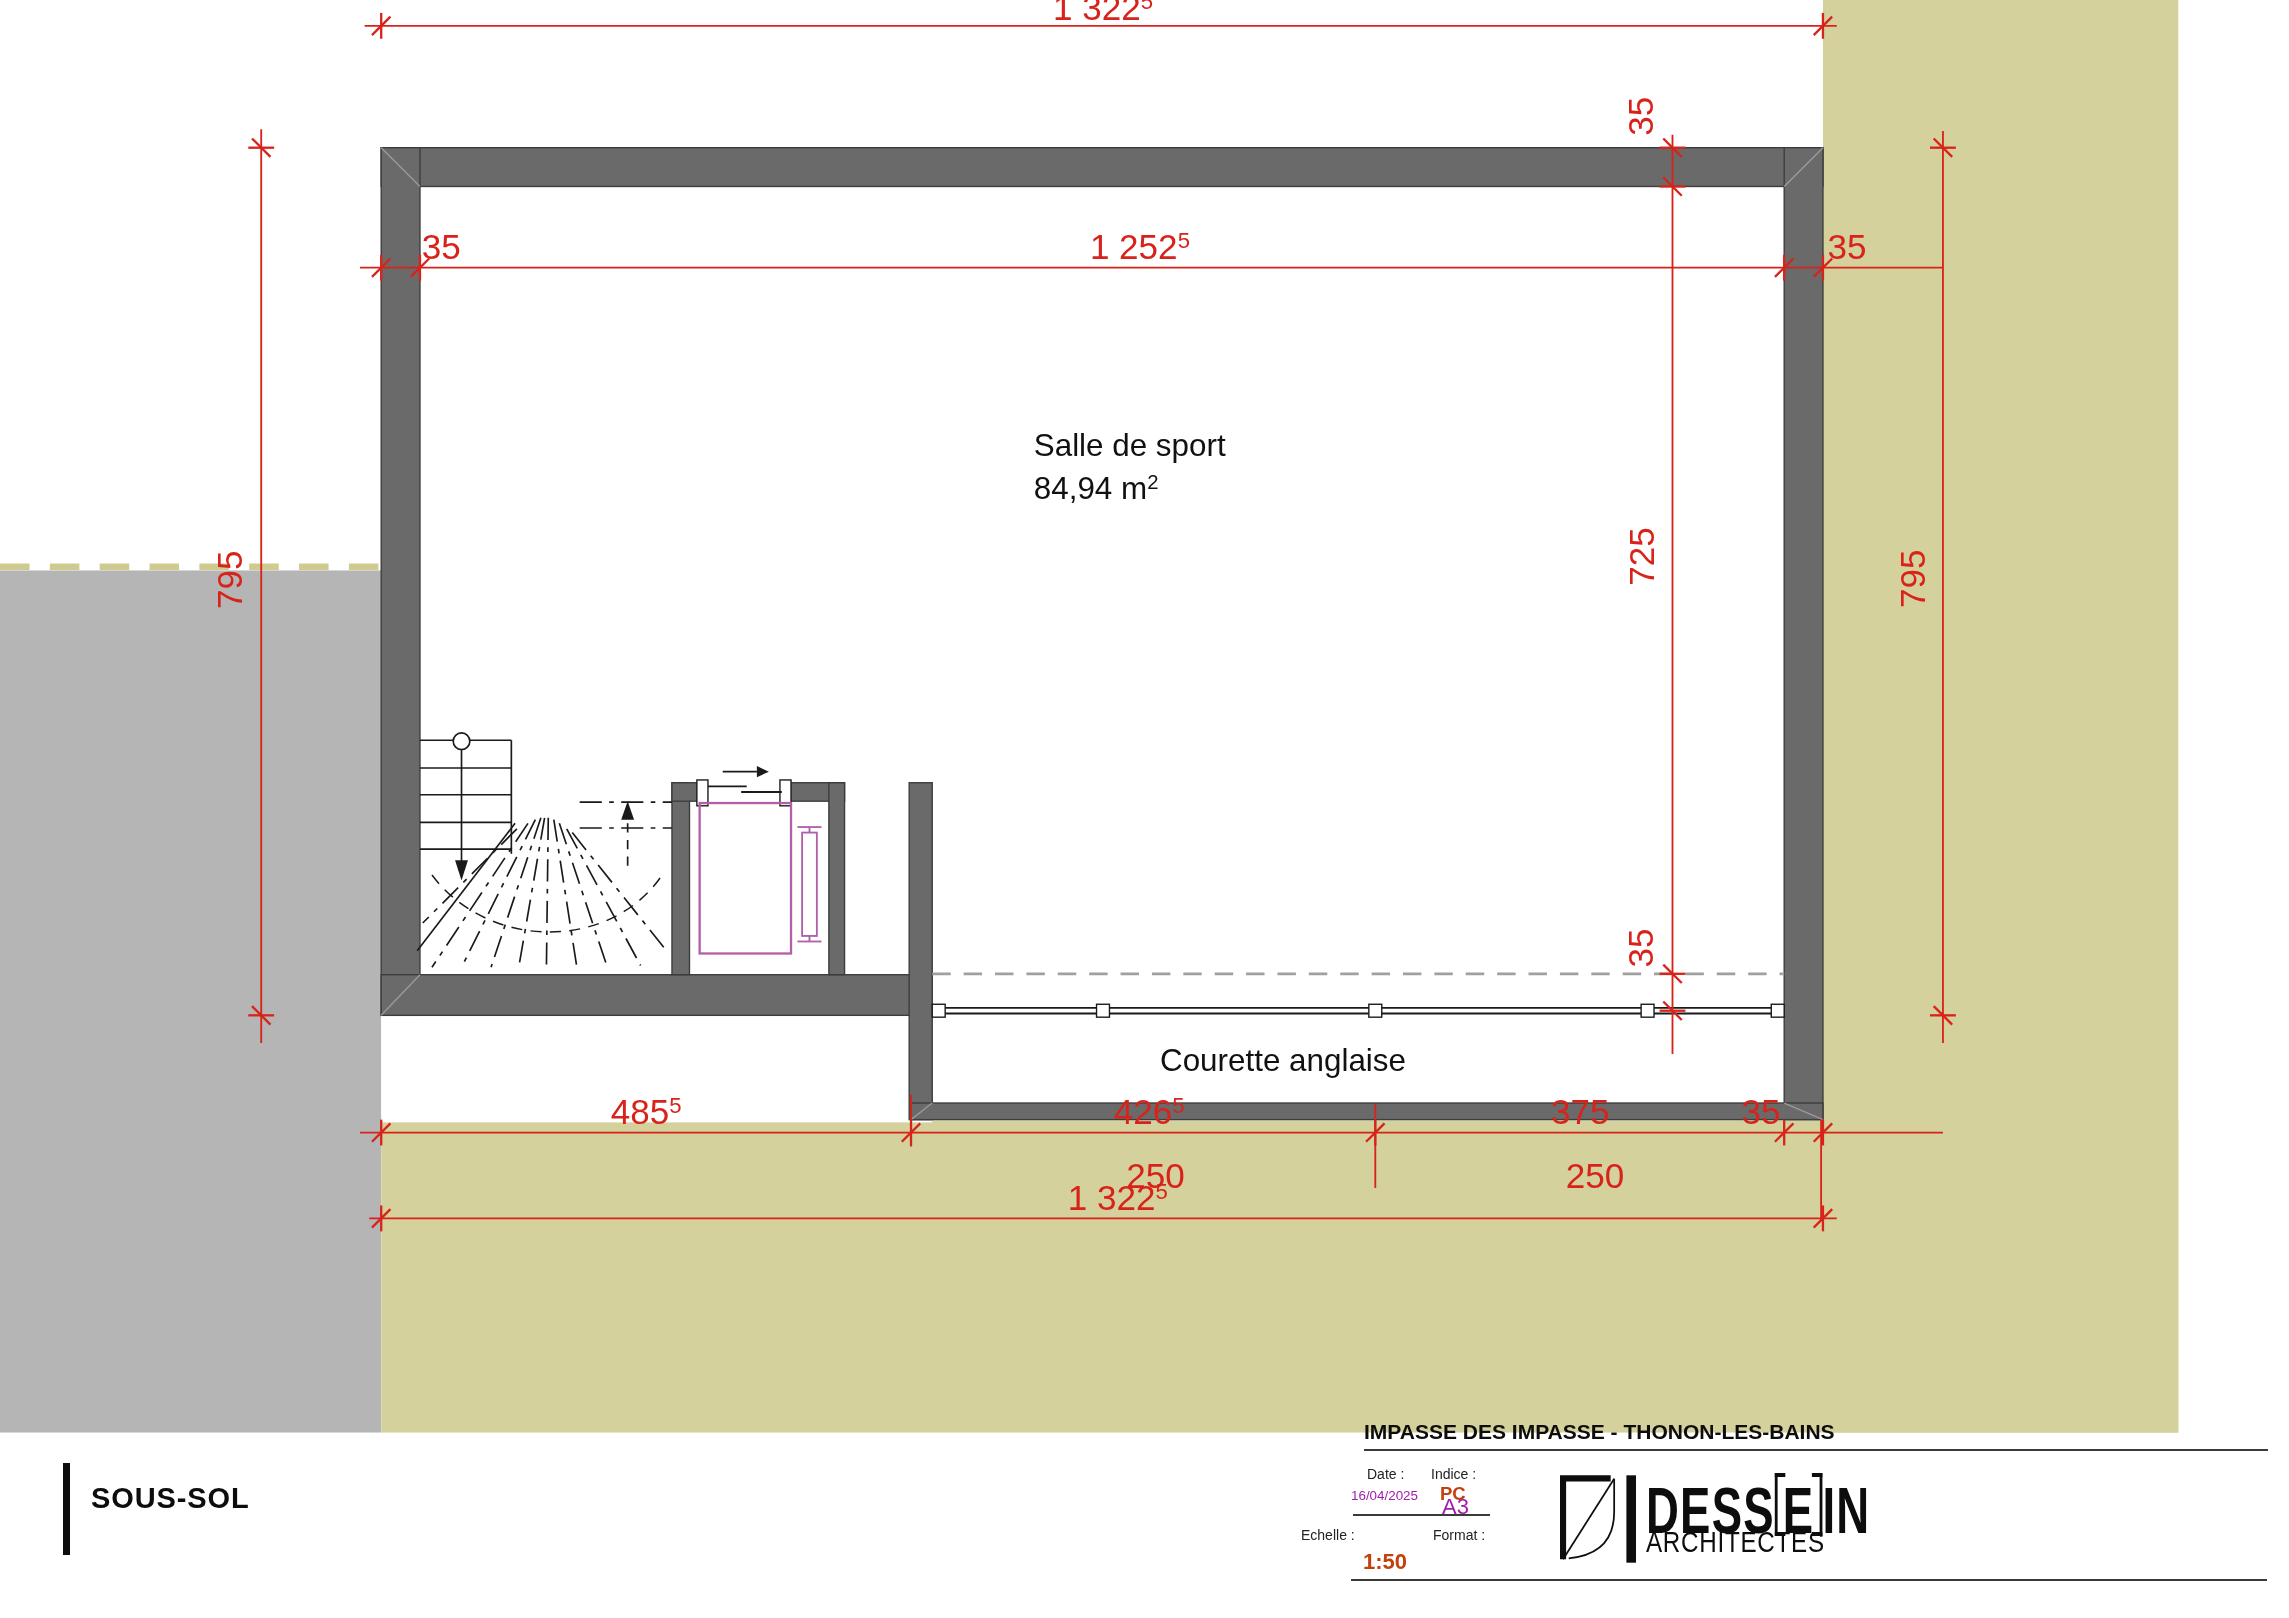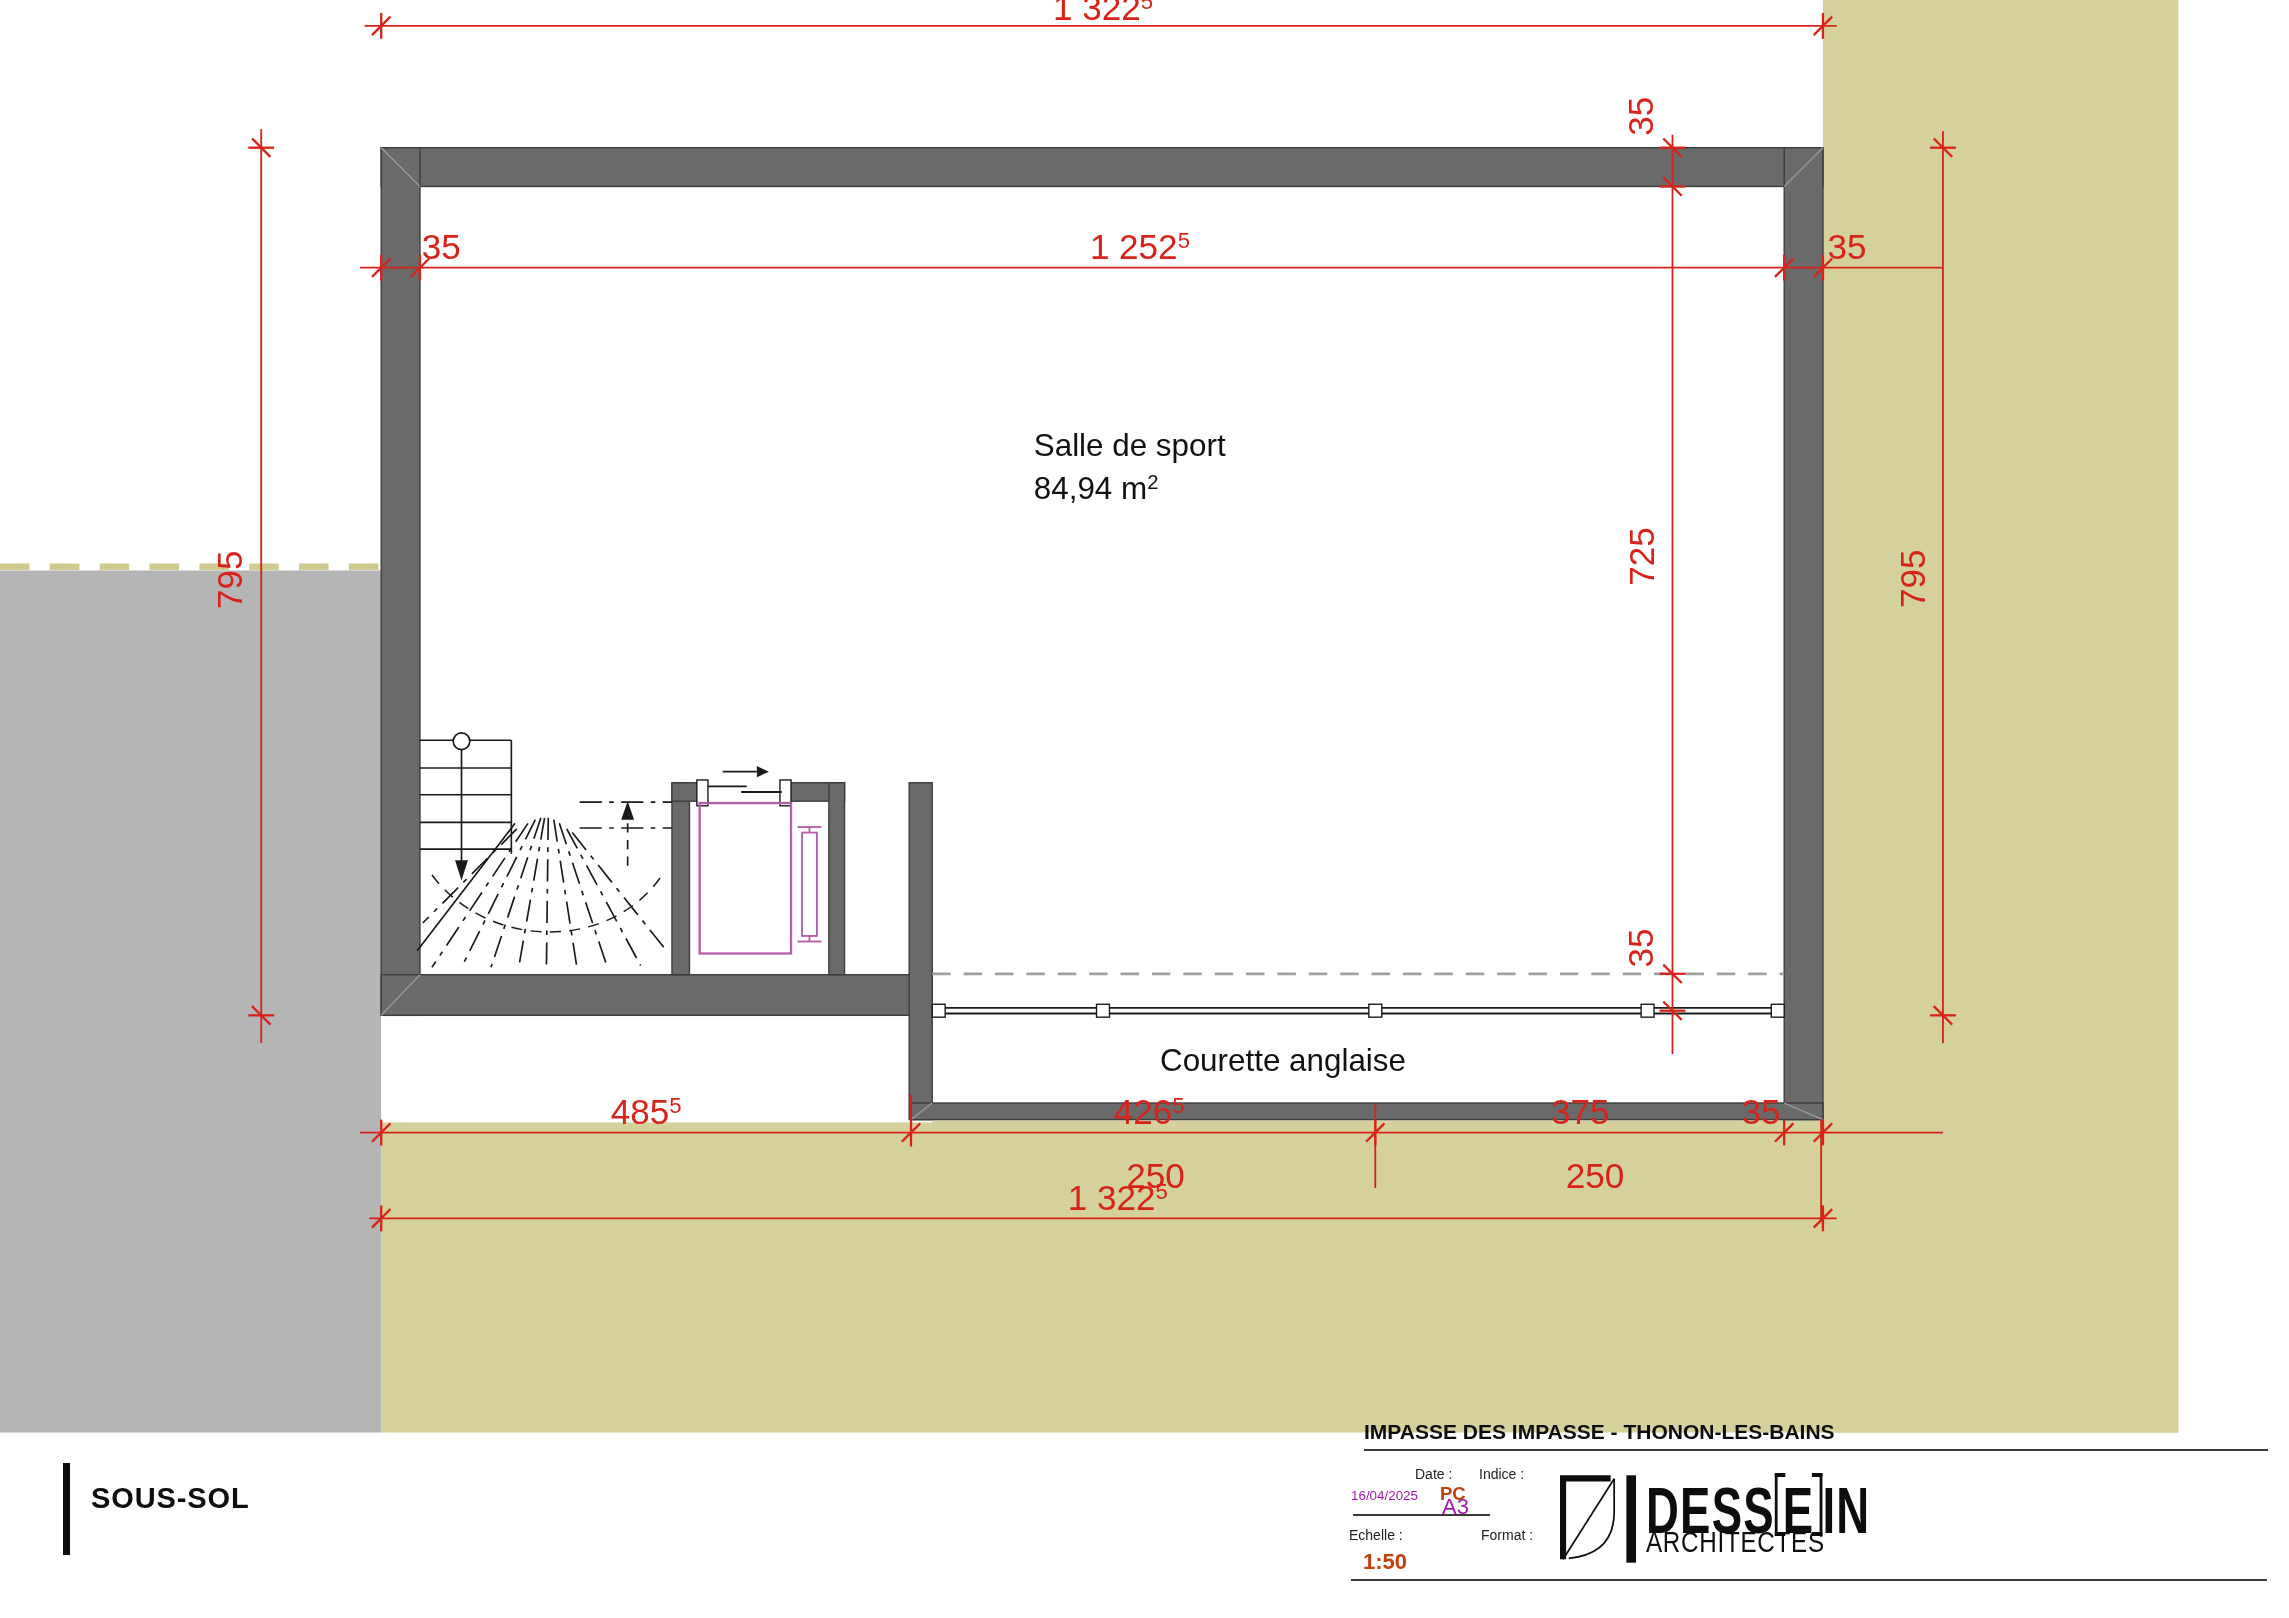--- a/index.html
+++ b/index.html
@@ -9,21 +9,21 @@
   .dim-text{fill:#d8231a;}
   .room-text{fill:#111;}
   
   .tb-el{position:absolute;white-space:nowrap;color:#111;}
   .tb-bar{left:63px;top:1463px;width:6.5px;height:92px;background:#0d0d0d;}
   .tb-name{left:91px;top:1482px;font-size:29px;font-weight:bold;letter-spacing:0.9px;color:#0d0d0d;text-align:center;}
   .tb-title{left:1364px;top:1420px;font-size:21px;font-weight:bold;color:#0d0d0d;}
   .tb-rule1{left:1364px;top:1449px;width:904px;height:1.8px;background:#3a3a3a;}
   .tb-rule2{left:1351px;top:1579px;width:916px;height:1.8px;background:#3a3a3a;}
   .tb-rule3{left:1353px;top:1514px;width:137px;height:1.8px;background:#3a3a3a;}
-  .lbl{font-size:14px;color:#222;margin-left:48px;}
+  .lbl{font-size:14px;color:#222;}
   .val-sm{font-size:14px;color:#a21caf;}
   .val-b{font-weight:bold;color:#c2410c;}
   .contact{left:1892px;top:1466px;width:378px;text-align:center;font-size:19.4px;line-height:26px;color:#2b2b2b;}
   .logo-name{left:1646px;top:1473px;font-size:65px;font-weight:bold;letter-spacing:1.8px;transform:scaleX(.70);transform-origin:left top;color:#0d0d0d;display:flex;align-items:flex-start;}
   .logo-sub{left:1646px;top:1525px;font-size:29.5px;letter-spacing:0.9px;transform:scaleX(.82);transform-origin:left top;color:#0d0d0d;}
   .brk{display:inline-block;width:11px;height:55px;margin-top:0px;}
   .brk-l{border-left:4.6px solid #0d0d0d;border-top:4.6px solid #0d0d0d;border-bottom:4.6px solid #0d0d0d;margin-right:-3.7px;}
   .brk-r{border-right:4.6px solid #0d0d0d;border-top:4.6px solid #0d0d0d;border-bottom:4.6px solid #0d0d0d;margin-left:-3.7px;}
   .logo-mark{left:1560px;top:1473px;}
 </style>

